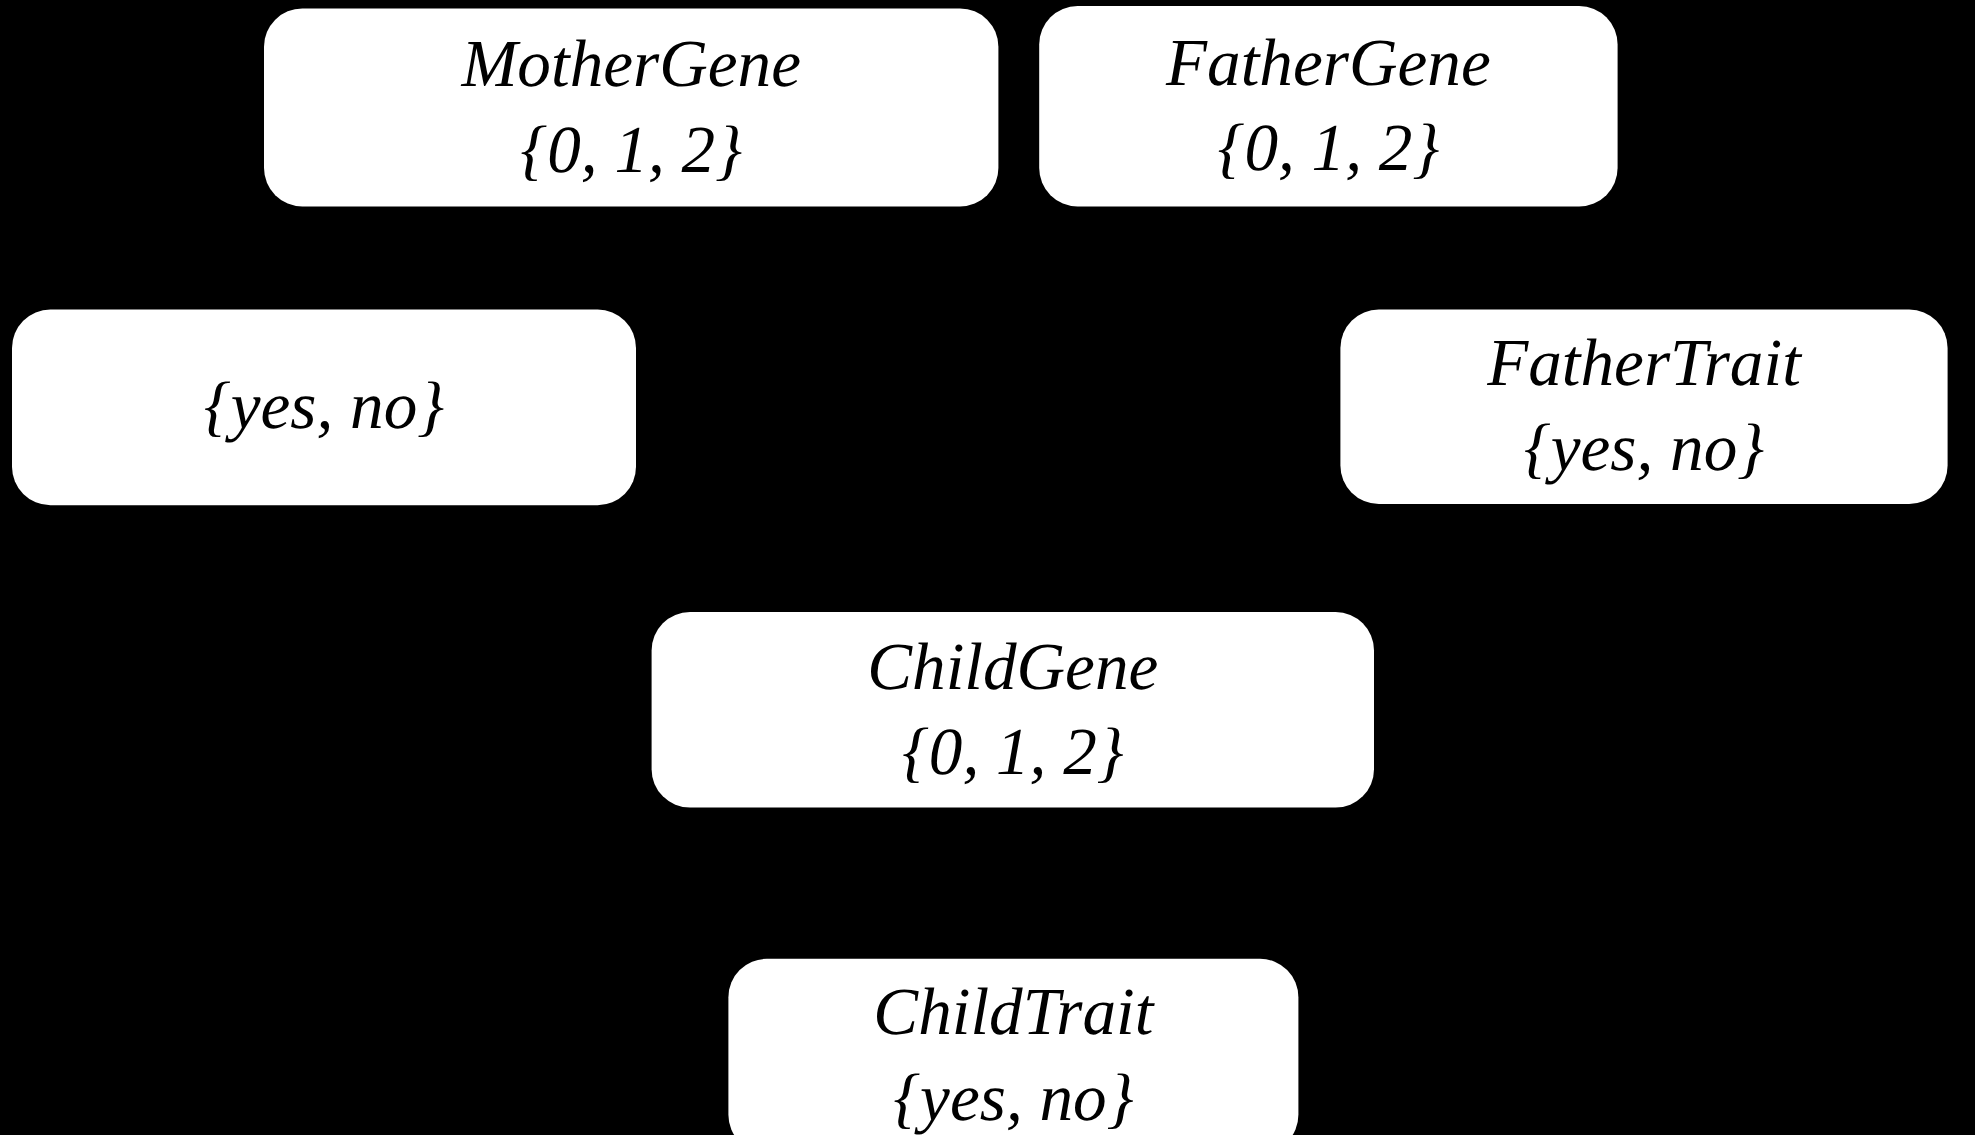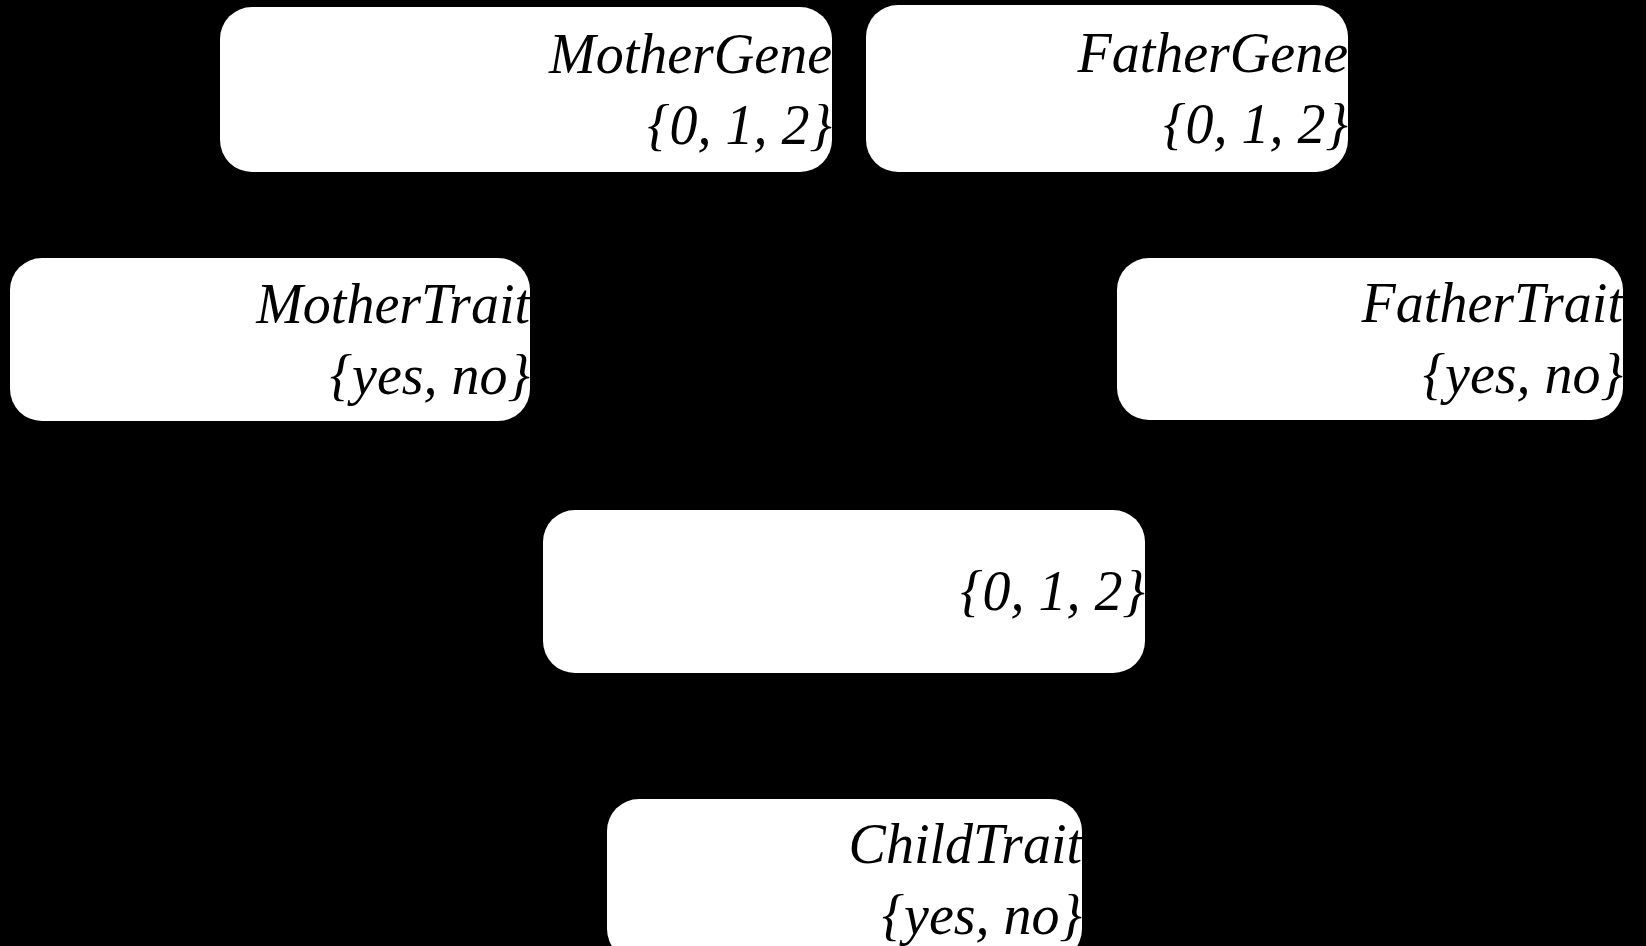--- a/index.html
+++ b/index.html
@@ -19,21 +19,21 @@
     left: 0; top: 0;
     width: 1646px;
     height: 946px;
   }
   .node {
     position: absolute;
     background: #ffffff;
     border-radius: 32px;
     display: flex;
     flex-direction: column;
-    align-items: flex-end;
+    align-items: center;
     justify-content: center;
     text-align: center;
     color: #000000;
     font-style: italic;
     font-size: 56px;
     line-height: 71px;
     white-space: nowrap;
   }
   .node-title, .node-domain {
     display: block;
@@ -55,30 +55,30 @@
     <span class="node-title">MotherGene</span>
     <span class="node-domain">{0, 1, 2}</span>
   </div>
 
   <div class="node pos-father-gene">
     <span class="node-title">FatherGene</span>
     <span class="node-domain">{0, 1, 2}</span>
   </div>
 
   <div class="node pos-mother-trait">
-    <span class="node-title">MotherTrait</span>
     <span class="node-domain">{yes, no}</span>
   </div>
 
   <div class="node pos-father-trait">
     <span class="node-title">FatherTrait</span>
     <span class="node-domain">{yes, no}</span>
   </div>
 
   <div class="node pos-child-gene">
+    <span class="node-title">ChildGene</span>
     <span class="node-domain">{0, 1, 2}</span>
   </div>
 
   <div class="node pos-child-trait">
     <span class="node-title">ChildTrait</span>
     <span class="node-domain">{yes, no}</span>
   </div>
 
 </div>
 

